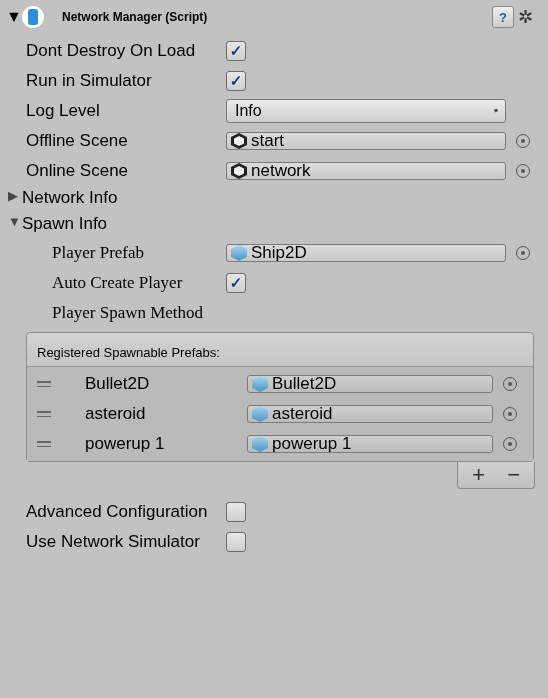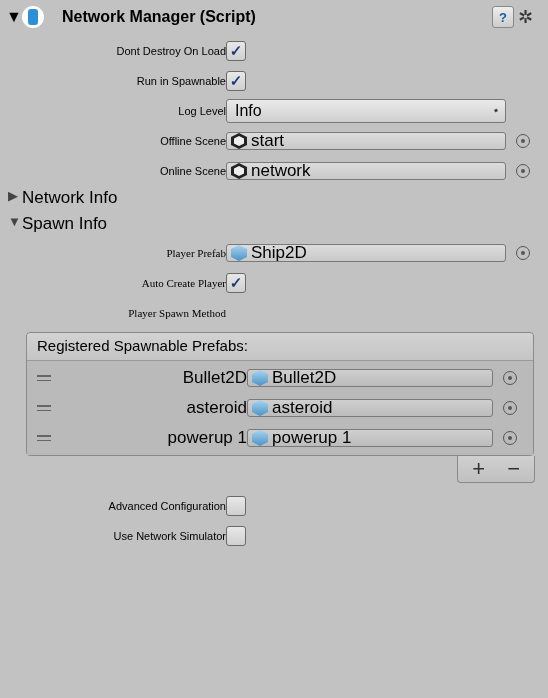--- a/index.html
+++ b/index.html
@@ -4,27 +4,27 @@
 <style>
 * { box-sizing: border-box; margin: 0; padding: 0; font-family: Arial, Helvetica, sans-serif; }
 body { background: #c2c2c2; width: 548px; height: 698px; font-size: 16px; color: #000; }
 
 .inspector { padding: 4px 8px 8px 4px; }
 
 .header { display: flex; align-items: center; padding: 2px 4px 8px 2px; }
 .header .foldout { width: 14px; text-align: center; cursor: pointer; }
 .header .comp-icon { width: 22px; height: 22px; margin: 0 6px 0 2px; background: #fff; border-radius: 50%; display: flex; align-items: center; justify-content: center; }
 .header .comp-icon-inner { width: 10px; height: 16px; background: #2c8fd8; border-radius: 3px; }
-.header .title { font-weight: bold; font-size: 16px; flex: 1; margin-left: 12px; }
+.header .title { font-weight: bold; font-size: 12px; flex: 1; margin-left: 12px; }
 .header .help-icon { width: 22px; height: 22px; background: linear-gradient(#eee,#ccc); border: 1px solid #888; border-radius: 3px; display: flex; align-items: center; justify-content: center; margin-right: 4px; cursor: pointer; }
 .header .help-icon span { color:#1a5fa0; font-weight:bold; font-size:13px; }
 .header .gear-icon { width: 18px; font-size: 18px; cursor: pointer; color:#333; }
 
 .row { display: flex; align-items: center; min-height: 30px; padding: 1px 0; }
-.label-col { width: 222px; padding-left: 22px; font-size: 11px; white-space: nowrap; overflow: hidden; text-align: right; }
+.label-col { width: 222px; padding-left: 22px; font-size: 17px; white-space: nowrap; overflow: hidden; }
 .label-col.indent { padding-left: 48px; font-family: Liberation Serif, serif; }
 .field-col { flex: 1; display: flex; }
 .extra-col { width: 34px; display:flex; align-items:center; justify-content:center; }
 
 .checkbox { width: 20px; height: 20px; background: linear-gradient(#e8e8e8,#cfcfcf); border: 1px solid #6a6a6a; border-radius: 3px; display: flex; align-items: center; justify-content: center; cursor: pointer; }
 .checkbox.checked::after { content:"✓"; color:#1a3a7a; font-weight: bold; font-size:15px; }
 
 .dropdown { flex:1; height: 24px; background: linear-gradient(#eaeaea,#cfcfcf); border: 1px solid #787878; border-radius: 3px; display:flex; align-items:center; padding: 0 8px; cursor:pointer; position:relative; font-size:16px; }
 .dropdown::after { content:"‣"; position:absolute; right:6px; transform: rotate(90deg) scaleX(0.8); font-size:13px; color:#333; }
 .dropdown::before { content:"‣"; position:absolute; right:6px; top:1px; transform: rotate(-90deg) scaleX(0.8); font-size:13px; color:#333; }
@@ -40,23 +40,23 @@
 
 .target-icon { width:14px;height:14px;border:1.5px solid #555;border-radius:50%;position:relative;cursor:pointer;}
 .target-icon::after{content:"";position:absolute;left:3.5px;top:3.5px;width:4px;height:4px;background:#555;border-radius:50%;}
 
 .foldout-row { display:flex; align-items:flex-start; padding: 2px 0 2px 4px; font-size:17px; min-height:26px;}
 .foldout-row .arrow { width:14px; cursor:pointer; font-size:13px; color:#444; }
 .foldout-row .arrow.right::before{content:"▶";}
 .foldout-row .arrow.down::before{content:"▼";}
 
 .list-box { margin: 4px 6px 0 22px; border:1px solid #8a8a8a; border-radius:4px; background:#c8c8c8; }
-.list-header { padding: 4px 10px 6px 10px; border-bottom: 1px solid #9a9a9a; font-size:15px; background:linear-gradient(#d2d2d2,#c5c5c5); border-radius:4px 4px 0 0;}
+.list-header { padding: 12px 10px 6px 10px; border-bottom: 1px solid #9a9a9a; font-size:13px; background:linear-gradient(#d2d2d2,#c5c5c5); border-radius:4px 4px 0 0;}
 .list-body { background:#bababa; padding: 2px 6px; }
-.list-row { display:flex; align-items:center; min-height:30px;text-align:right; }
+.list-row { display:flex; align-items:center; min-height:30px; }
 .drag-handle { width:22px; display:flex; flex-direction:column; align-items:center; gap:3px; cursor:grab;}
 .drag-handle span{width:14px;height:1.5px;background:#666;}
 .list-label { width: 192px; padding-left: 30px; font-size:17px; }
 .list-field { flex:1; }
 .list-footer { display:flex; justify-content:flex-end; background:#c2c2c2; padding:0; }
 .footer-box { background:linear-gradient(#d0d0d0,#c0c0c0); border:1px solid #8a8a8a; border-top:none; border-radius:0 0 4px 4px; padding: 4px 14px; display:flex; gap:22px; font-size:22px; color:#333; margin-right:-1px;}
 .footer-box .btn { cursor:pointer; line-height:18px;}
 
 .spacer { height: 18px; }
 </style>
@@ -79,21 +79,21 @@
 
   <div class="row">
     <div class="label-col">Dont Destroy On Load</div>
     <div class="field-col">
         <div class="checkbox checked"></div>
       </div>
     <div class="extra-col"></div>
   </div>
 
   <div class="row">
-    <div class="label-col">Run in Spawnable</div>
+    <div class="label-col">Run in Simulator</div>
     <div class="field-col">
         <div class="checkbox checked"></div>
       </div>
     <div class="extra-col"></div>
   </div>
 
   <div class="row">
     <div class="label-col">Log Level</div>
     <div class="field-col">
         <div class="dropdown">

